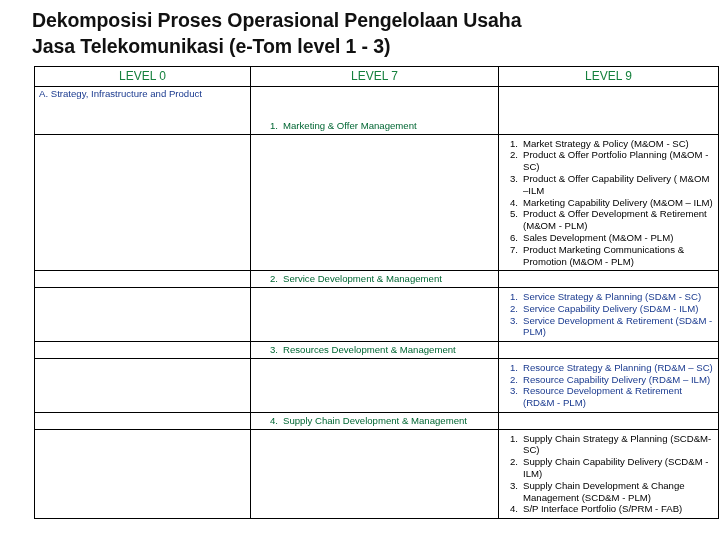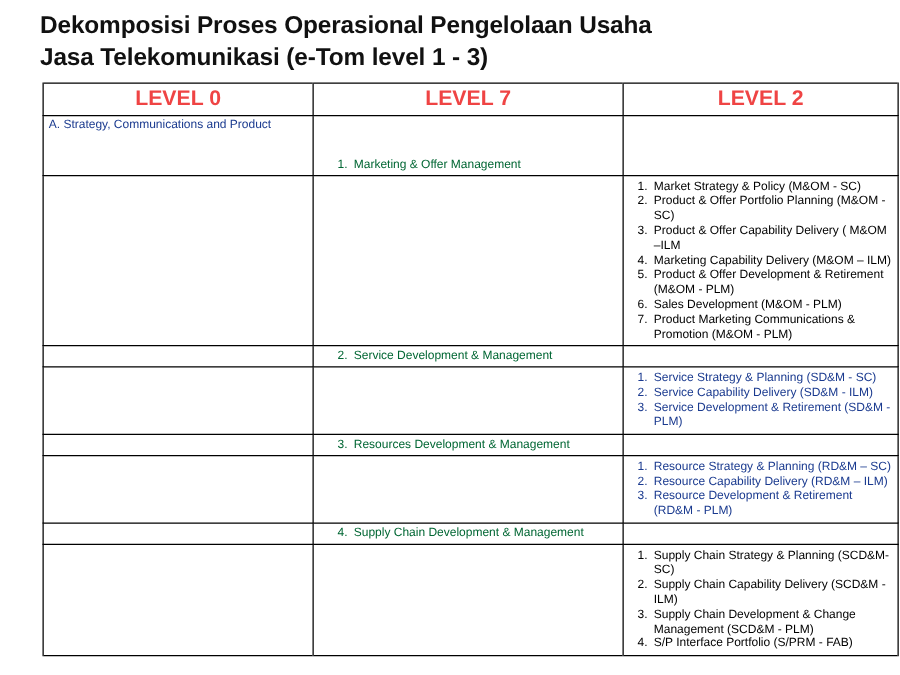--- a/index.html
+++ b/index.html
@@ -43,23 +43,23 @@
   table.matrix td {
     border-left: 1px solid #000000;
     border-right: 1px solid #000000;
     vertical-align: top;
     padding: 0;
     height: 15.6px;
   }
   table.matrix tr.hdr td {
     border-bottom: 1px solid #000000;
     text-align: center;
-    font-weight: bold;
-    font-size: 17px;
-    color: #ef4444;
+    font-weight: normal;
+    font-size: 12px;
+    color: #15803d;
     padding: 2px 0 3px 0;
     height: auto;
   }
   .cellpad {
     padding: 1px 4px 1px 4px;
     font-size: 9.6px;
     line-height: 11.6px;
   }
   .l0 { color: #1a3a8f; font-size: 9.6px; }
   .l1 { color: #006633; font-size: 9.6px; }
@@ -95,26 +95,26 @@
   <table class="matrix">
     <colgroup>
       <col class="c0">
         <col class="c1">
         <col class="c2">
     </colgroup>
     <tbody>
       <tr class="hdr">
         <td>LEVEL 0</td>
         <td>LEVEL 7</td>
-        <td>LEVEL 2</td>
+        <td>LEVEL 9</td>
       </tr>
 
       <tr>
         <td>
-          <div class="cellpad l0">A. Strategy, Communications and Product</div>
+          <div class="cellpad l0">A. Strategy, Infrastructure and Product</div>
         </td>
         <td></td>
         <td></td>
       </tr>
 
       <tr>
         <td></td>
         <td></td>
         <td></td>
       </tr>

